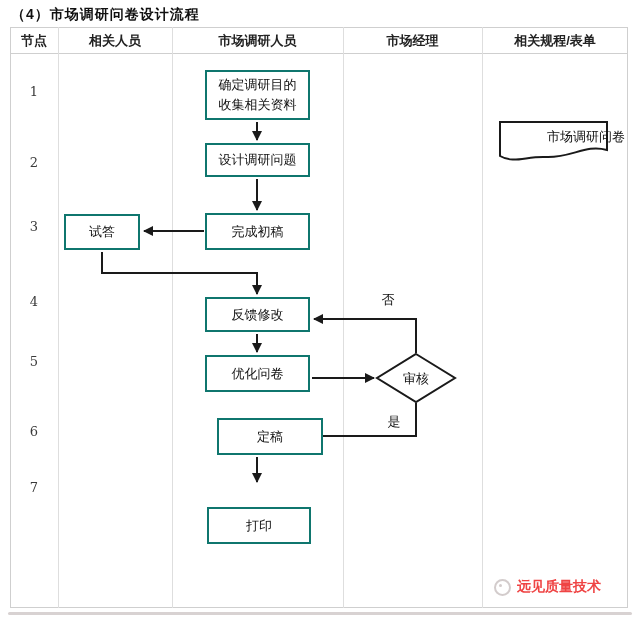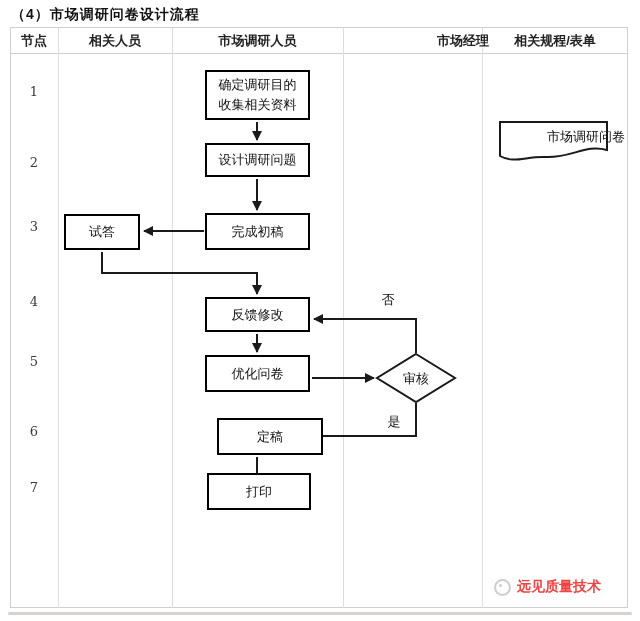--- a/index.html
+++ b/index.html
@@ -12,35 +12,35 @@
     letter-spacing:1px;color:#111;
   }
   
   .tbl-border{position:absolute;left:10px;top:27px;width:618px;height:581px;
     border:1px solid #cfcfcf;box-sizing:border-box;background:transparent;}
   .header-line{position:absolute;left:10px;top:53px;width:618px;height:1px;background:#cfcfcf;}
   .vsep{position:absolute;top:27px;height:581px;width:1px;background:#dedede;}
   .v1{left:58px;} .v2{left:172px;} .v3{left:343px;} .v4{left:482px;}
   .th{position:absolute;top:32px;font-size:13px;font-weight:bold;text-align:center;color:#222;}
   .th0{left:10px;width:48px;} .th1{left:58px;width:114px;} .th2{left:172px;width:171px;}
-  .th3{left:350px;width:139px;text-align:right;} .th4{left:482px;width:146px;}
+  .th3{left:343px;width:139px;} .th4{left:482px;width:146px;}
   .node-num{position:absolute;left:10px;width:48px;text-align:center;font-size:13px;
     color:#3a3a3a;font-family:"DejaVu Serif",serif;}
   
-  .fbox{position:absolute;border:2px solid #000000;background:#fff;box-sizing:border-box;
+  .fbox{position:absolute;border:2px solid #0f766e;background:#fff;box-sizing:border-box;
     display:flex;flex-direction:column;align-items:center;justify-content:center;
     font-size:13px;line-height:20px;text-align:center;color:#111;}
   .b-step1{left:205px;top:70px;width:105px;height:50px;}
   .b-step2{left:205px;top:143px;width:105px;height:34px;}
   .b-trial{left:64px;top:214px;width:76px;height:36px;}
   .b-step3{left:205px;top:213px;width:105px;height:37px;}
   .b-step4{left:205px;top:297px;width:105px;height:35px;}
   .b-step5{left:205px;top:355px;width:105px;height:37px;}
   .b-step6{left:204px;top:418px;width:106px;height:37px;margin-left:13px;}
-  .b-step7{left:207px;top:473px;width:104px;height:37px;}
+  .b-step7{left:207px;top:507px;width:104px;height:37px;}
   .overlay{position:absolute;left:0;top:0;pointer-events:none;}
   .flow-label{position:absolute;font-size:13px;text-align:center;color:#111;}
   .lbl-no{left:372px;top:291px;width:32px;}
   .lbl-yes{left:378px;top:413px;width:32px;}
   .lbl-decision{left:377px;top:370px;width:78px;}
   .lbl-doc{left:501px;top:128px;width:106px;margin-left:32px;}
   
   .watermark{position:absolute;left:494px;top:578px;display:flex;align-items:center;
     gap:6px;color:#ef4444;font-size:14px;font-weight:bold;}
   .wm-icon{width:13px;height:13px;border:2px solid #d3cccc;border-radius:50%;

